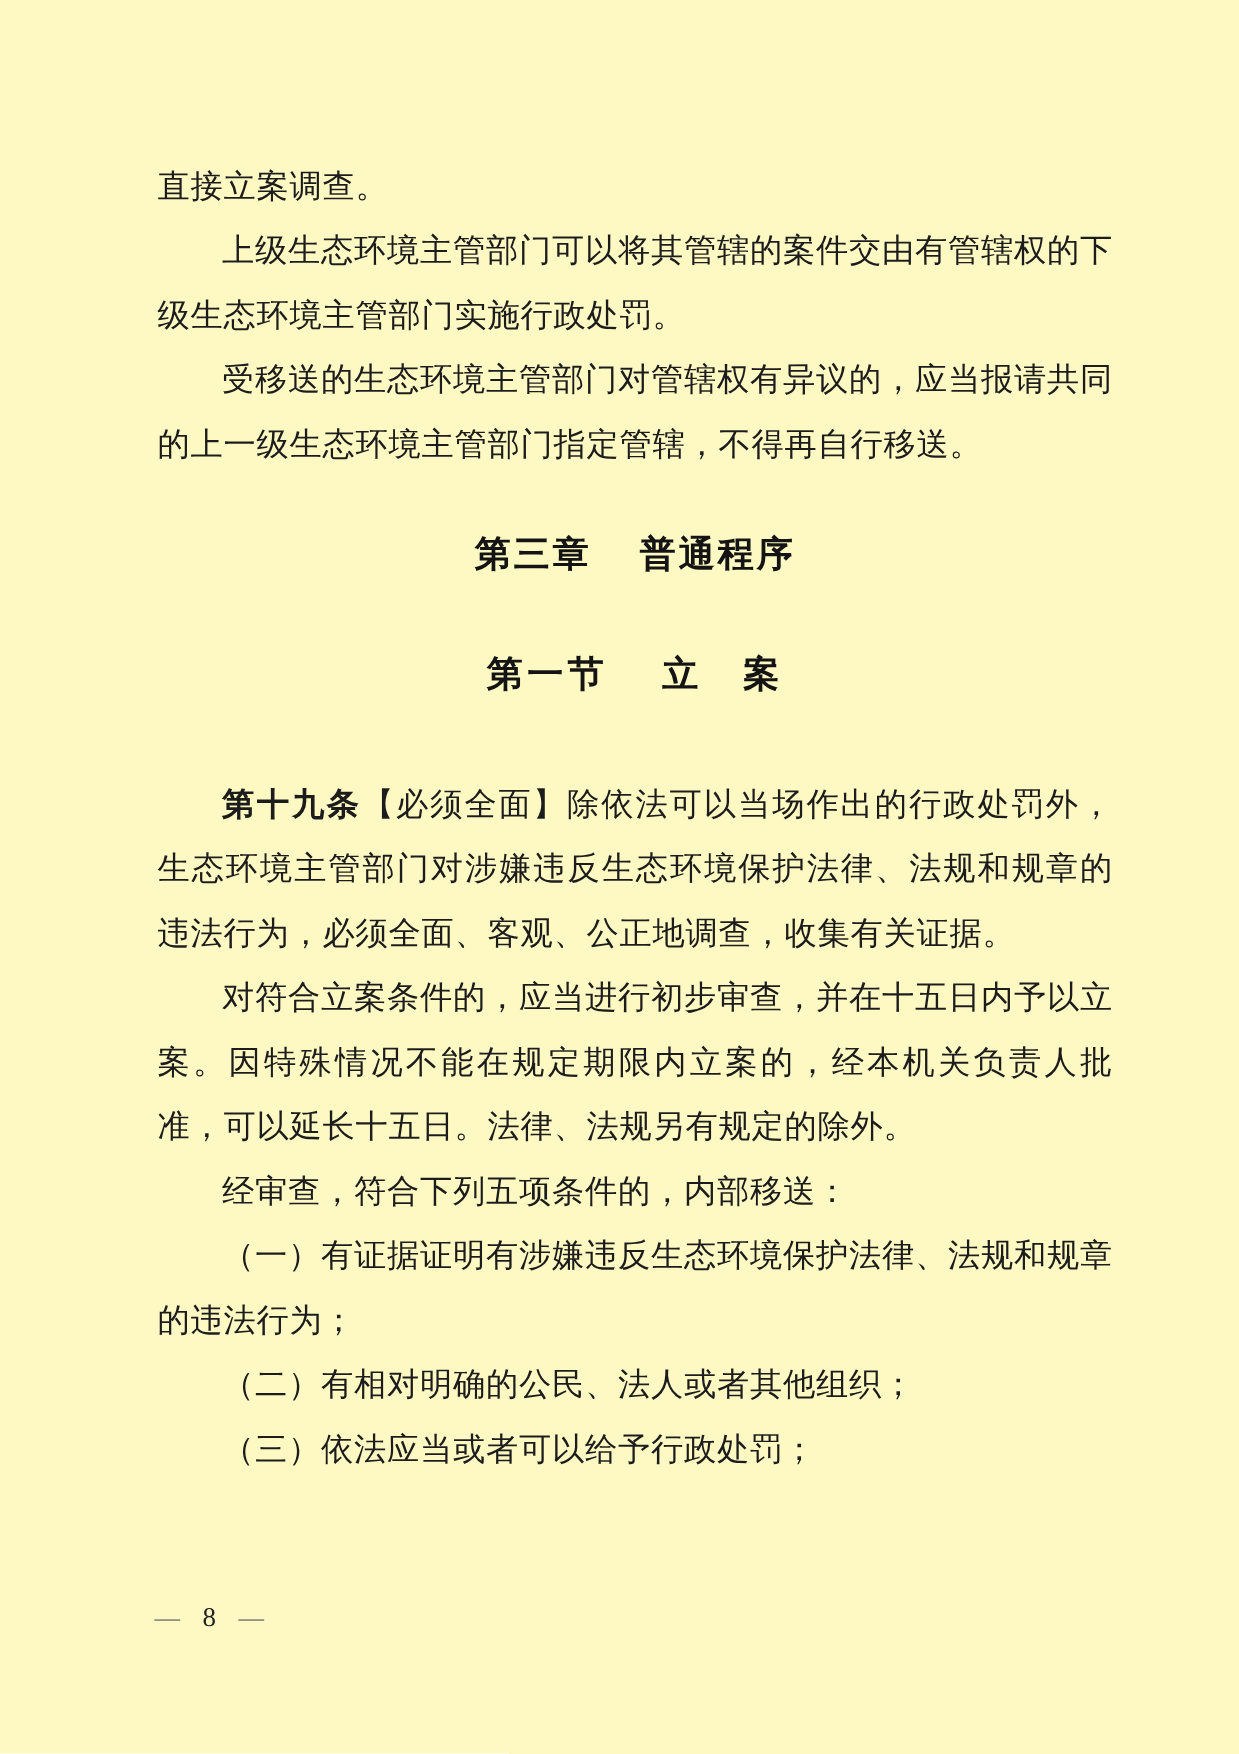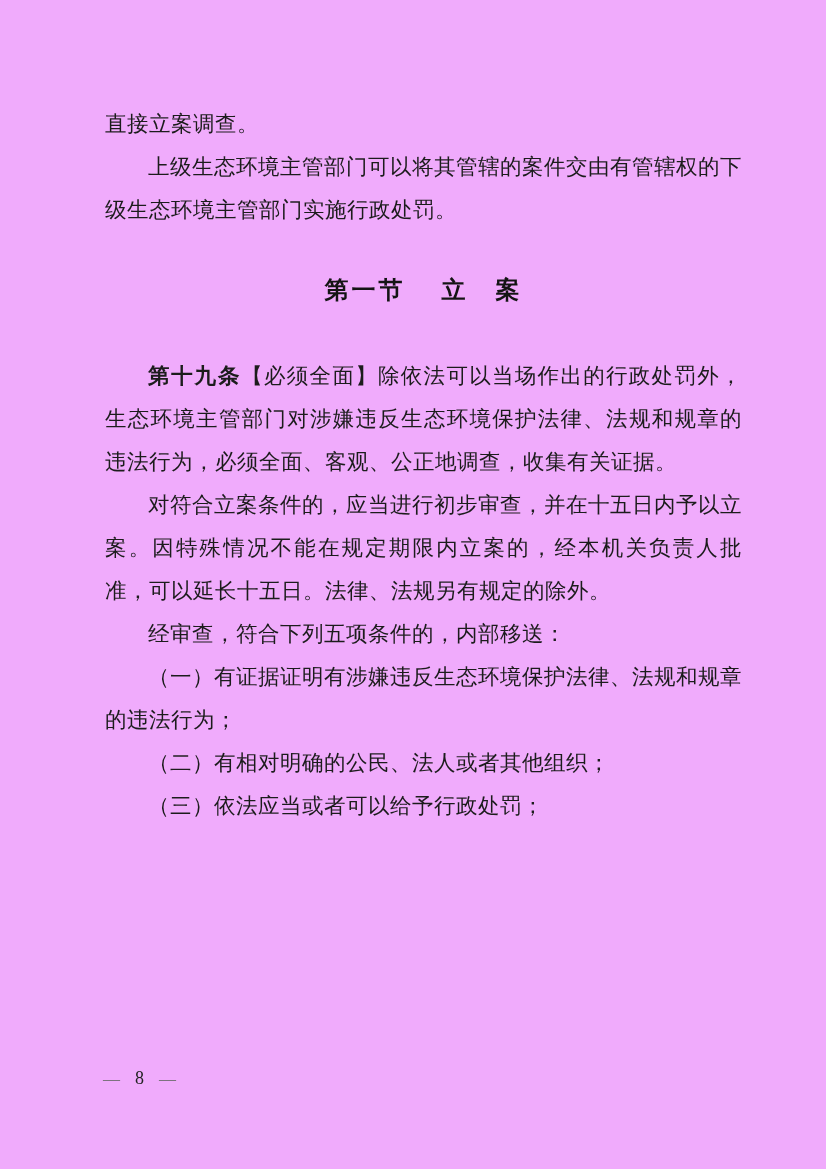--- a/index.html
+++ b/index.html
@@ -4,21 +4,21 @@
 <style>
   html, body {
     margin: 0;
     padding: 0;
     background: #ffffff;
   }
   .page {
     position: relative;
     width: 826px;
     height: 1169px;
-    background: #f0abfc;
+    background: #fef9c3;
     overflow: hidden;
     font-family: "Liberation Serif", "DejaVu Serif", serif;
     color: #1c1c1c;
   }
   .text-block {
     position: absolute;
     left: 105px;
     top: 103px;
     width: 637px;
   }
@@ -95,21 +95,23 @@
 <body>
 
 <div class="page">
   <main class="text-block">
 
     <p class="para no-indent">直接立案调查。</p>
 
     <p class="para">上级生态环境主管部门可以将其管辖的案件交由有管辖权的下级生态环境主管部门实施行政处罚。</p>
 
 
+    <p class="para">受移送的生态环境主管部门对管辖权有异议的，应当报请共同的上一级生态环境主管部门指定管辖，不得再自行移送。</p>
 
+    <h2 class="chapter"><span>第三章</span><span class="hgap-wide"></span><span>普通程序</span></h2>
 
     <h3 class="section"><span>第一节</span><span class="hgap-mid"></span><span>立　案</span></h3>
 
     <p class="para first-after-section"><span class="art-num">第十九条</span><span class="art-title">【必须全面】</span><span>除依法可以当场作出的行政处罚外，生态环境主管部门对涉嫌违反生态环境保护法律、法规和规章的违法行为，必须全面、客观、公正地调查，收集有关证据。</span></p>
 
     <p class="para">对符合立案条件的，应当进行初步审查，并在十五日内予以立案。因特殊情况不能在规定期限内立案的，经本机关负责人批准，可以延长十五日。法律、法规另有规定的除外。</p>
 
     <p class="para">经审查，符合下列五项条件的，内部移送：</p>
 
     <p class="para">（一）有证据证明有涉嫌违反生态环境保护法律、法规和规章的违法行为；</p>

